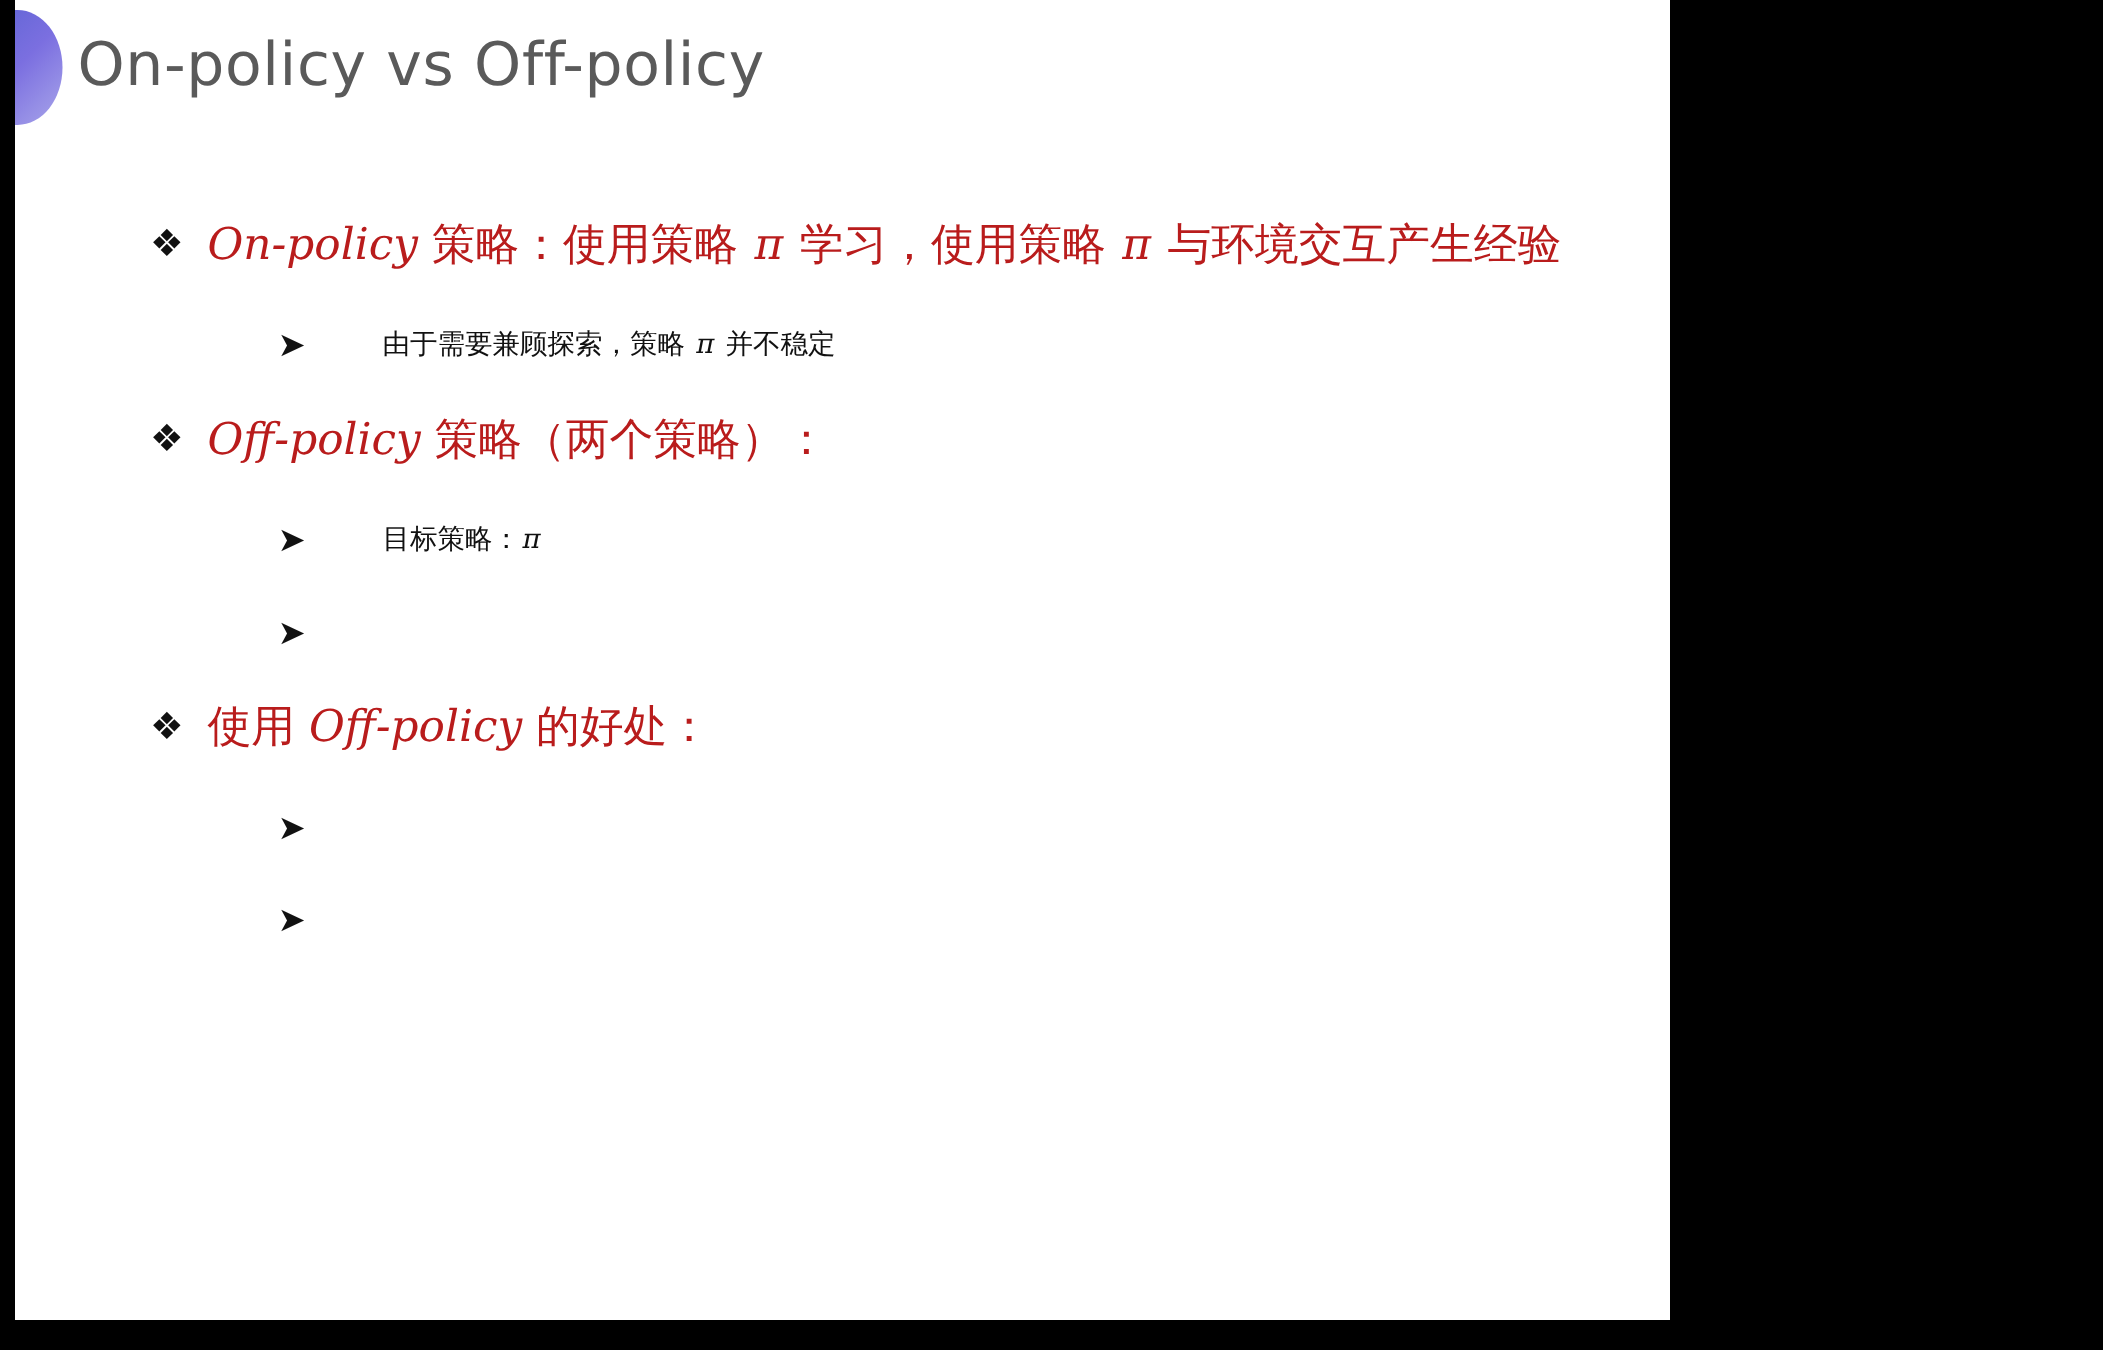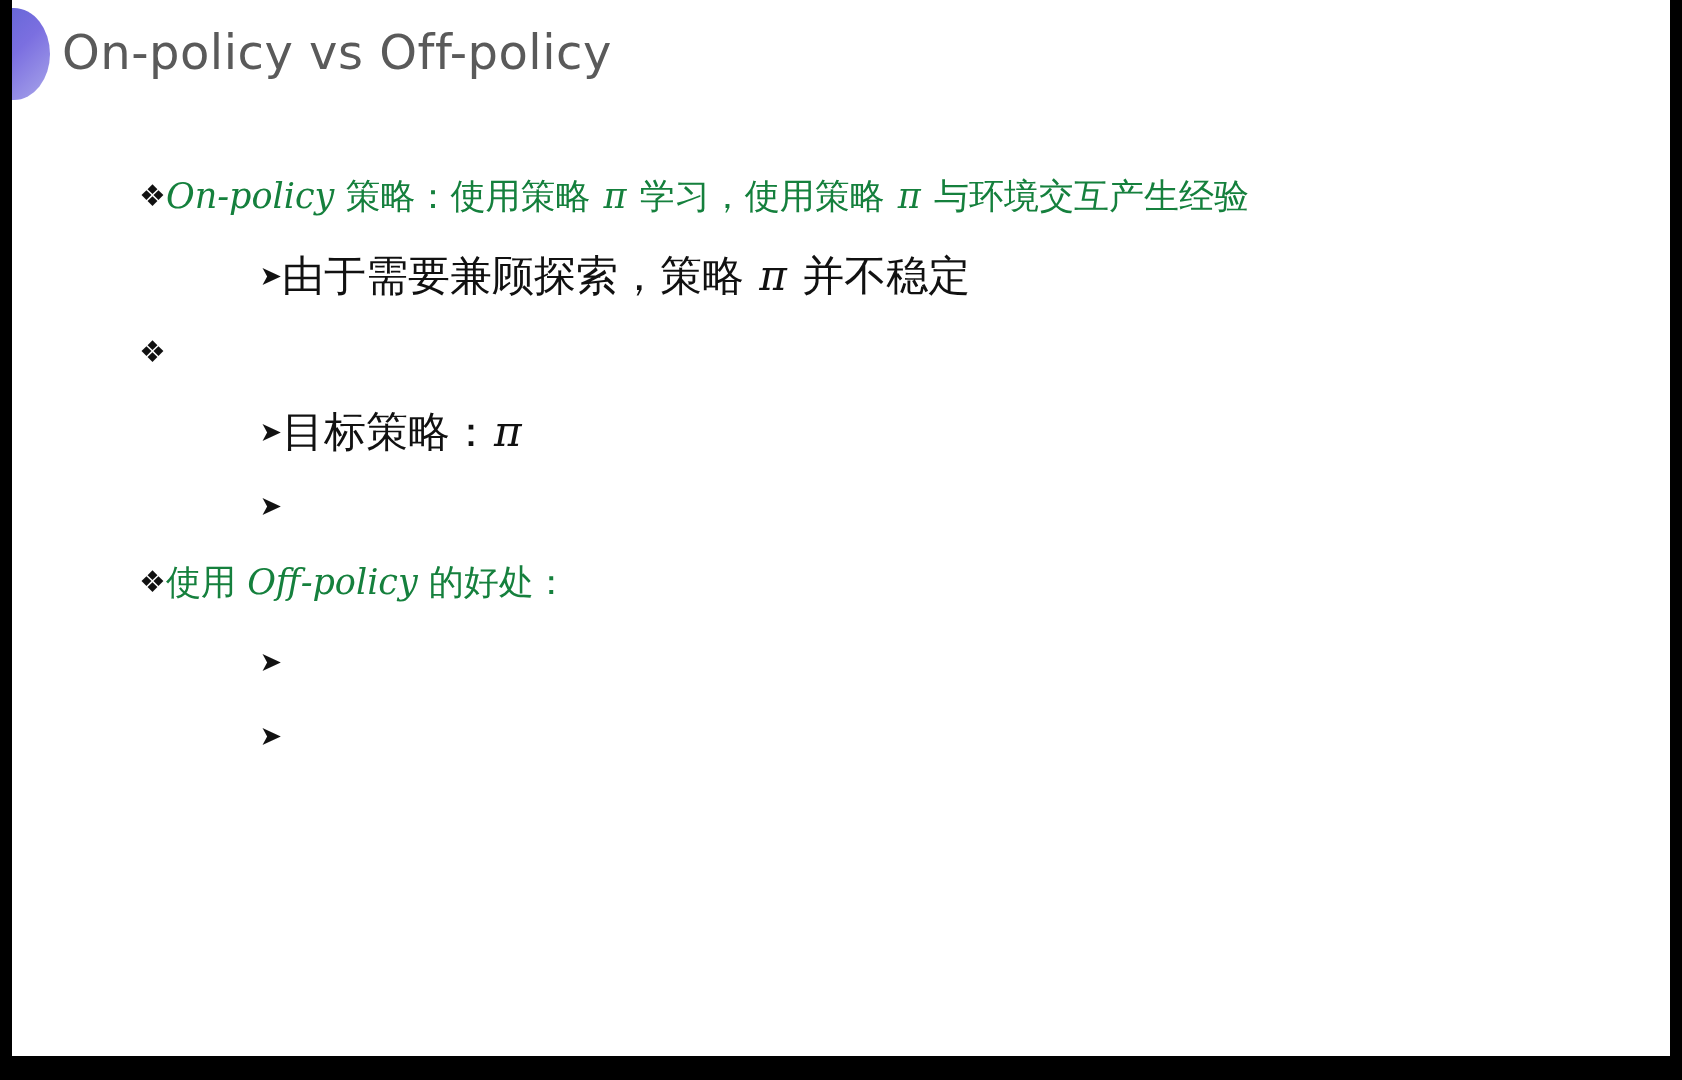--- a/index.html
+++ b/index.html
@@ -10,25 +10,24 @@
   body {
     width: 1682px;
     height: 1080px;
     overflow: hidden;
     font-family: "Liberation Sans", sans-serif;
   }
   .slide {
     position: absolute;
     left: 12px;
     top: 0px;
-    width: 1658px;
+    width: 1324px;
     height: 1056px;
     background: #ffffff;
     overflow: hidden;
-    text-align: right;
   }
   .title-decor {
     position: absolute;
     left: -34px;
     top: 8px;
     width: 72px;
     height: 92px;
     border-radius: 50%;
     background: linear-gradient(135deg, #5b63d3 0%, #7b6fe0 50%, #a9a6ea 100%);
   }
@@ -58,41 +57,42 @@
   .bullet-l1 .marker {
     width: 46px;
     flex: 0 0 46px;
     font-size: 30px;
     line-height: 52px;
     color: #111;
   }
   .bullet-l1 .text {
     font-size: 35px;
     line-height: 52px;
-    color: #15803d;
+    color: #b91c1c;
     font-family: "DejaVu Sans", "Liberation Sans", sans-serif;
   }
   .bullet-l2 {
     display: flex;
     align-items: flex-start;
     margin: 0 0 26px 0;
     padding-left: 210px;
   }
   .bullet-l2 .marker {
     width: 60px;
     flex: 0 0 60px;
     font-size: 27px;
     line-height: 48px;
     color: #111;
   }
   .bullet-l2 .text {
-    font-size: 42px;
+    font-size: 22px;
     line-height: 48px;
     color: #111;
     font-family: "DejaVu Sans", "Liberation Sans", sans-serif;
+    margin-left: 24px;
   }
   .ser-it {
     font-family: "DejaVu Serif", "Liberation Serif", serif;
     font-style: italic;
   }
   .math {
     font-family: "DejaVu Serif", "Liberation Serif", serif;
     font-style: italic;
     padding: 0 2px;
   }
@@ -107,20 +107,21 @@
       <div class="bullet-l1">
         <span class="marker">❖</span>
         <span class="text"><span class="ser-it">On-policy</span><span> 策略：使用策略 </span><span class="math">π</span><span> 学习，使用策略 </span><span class="math">π</span><span> 与环境交互产生经验</span></span>
       </div>
       <div class="bullet-l2">
         <span class="marker">➤</span>
         <span class="text"><span>由于需要兼顾探索，策略 </span><span class="math">π</span><span> 并不稳定</span></span>
       </div>
       <div class="bullet-l1">
         <span class="marker">❖</span>
+        <span class="text"><span class="ser-it">Off-policy</span><span> 策略（两个策略）：</span></span>
       </div>
       <div class="bullet-l2">
         <span class="marker">➤</span>
         <span class="text"><span>目标策略：</span><span class="math">π</span></span>
       </div>
       <div class="bullet-l2">
         <span class="marker">➤</span>
       </div>
       <div class="bullet-l1">
         <span class="marker">❖</span>

